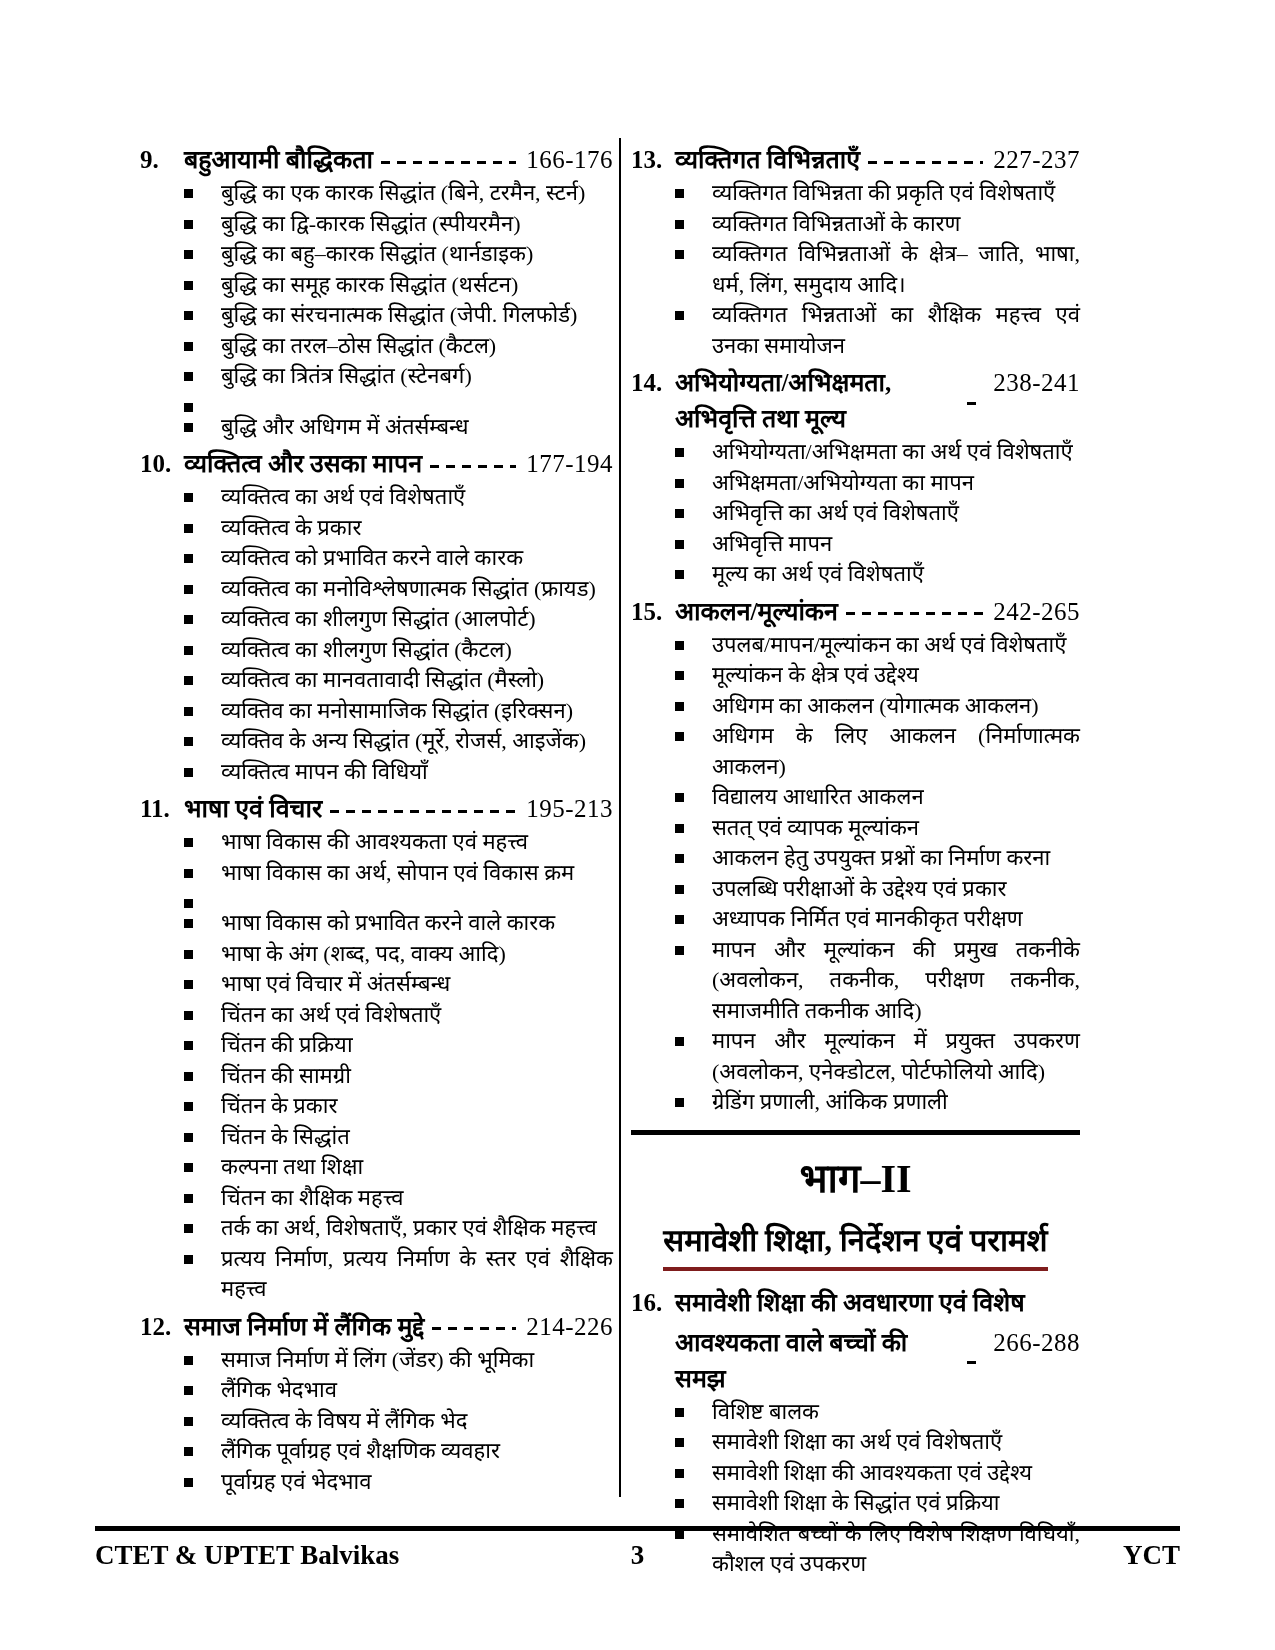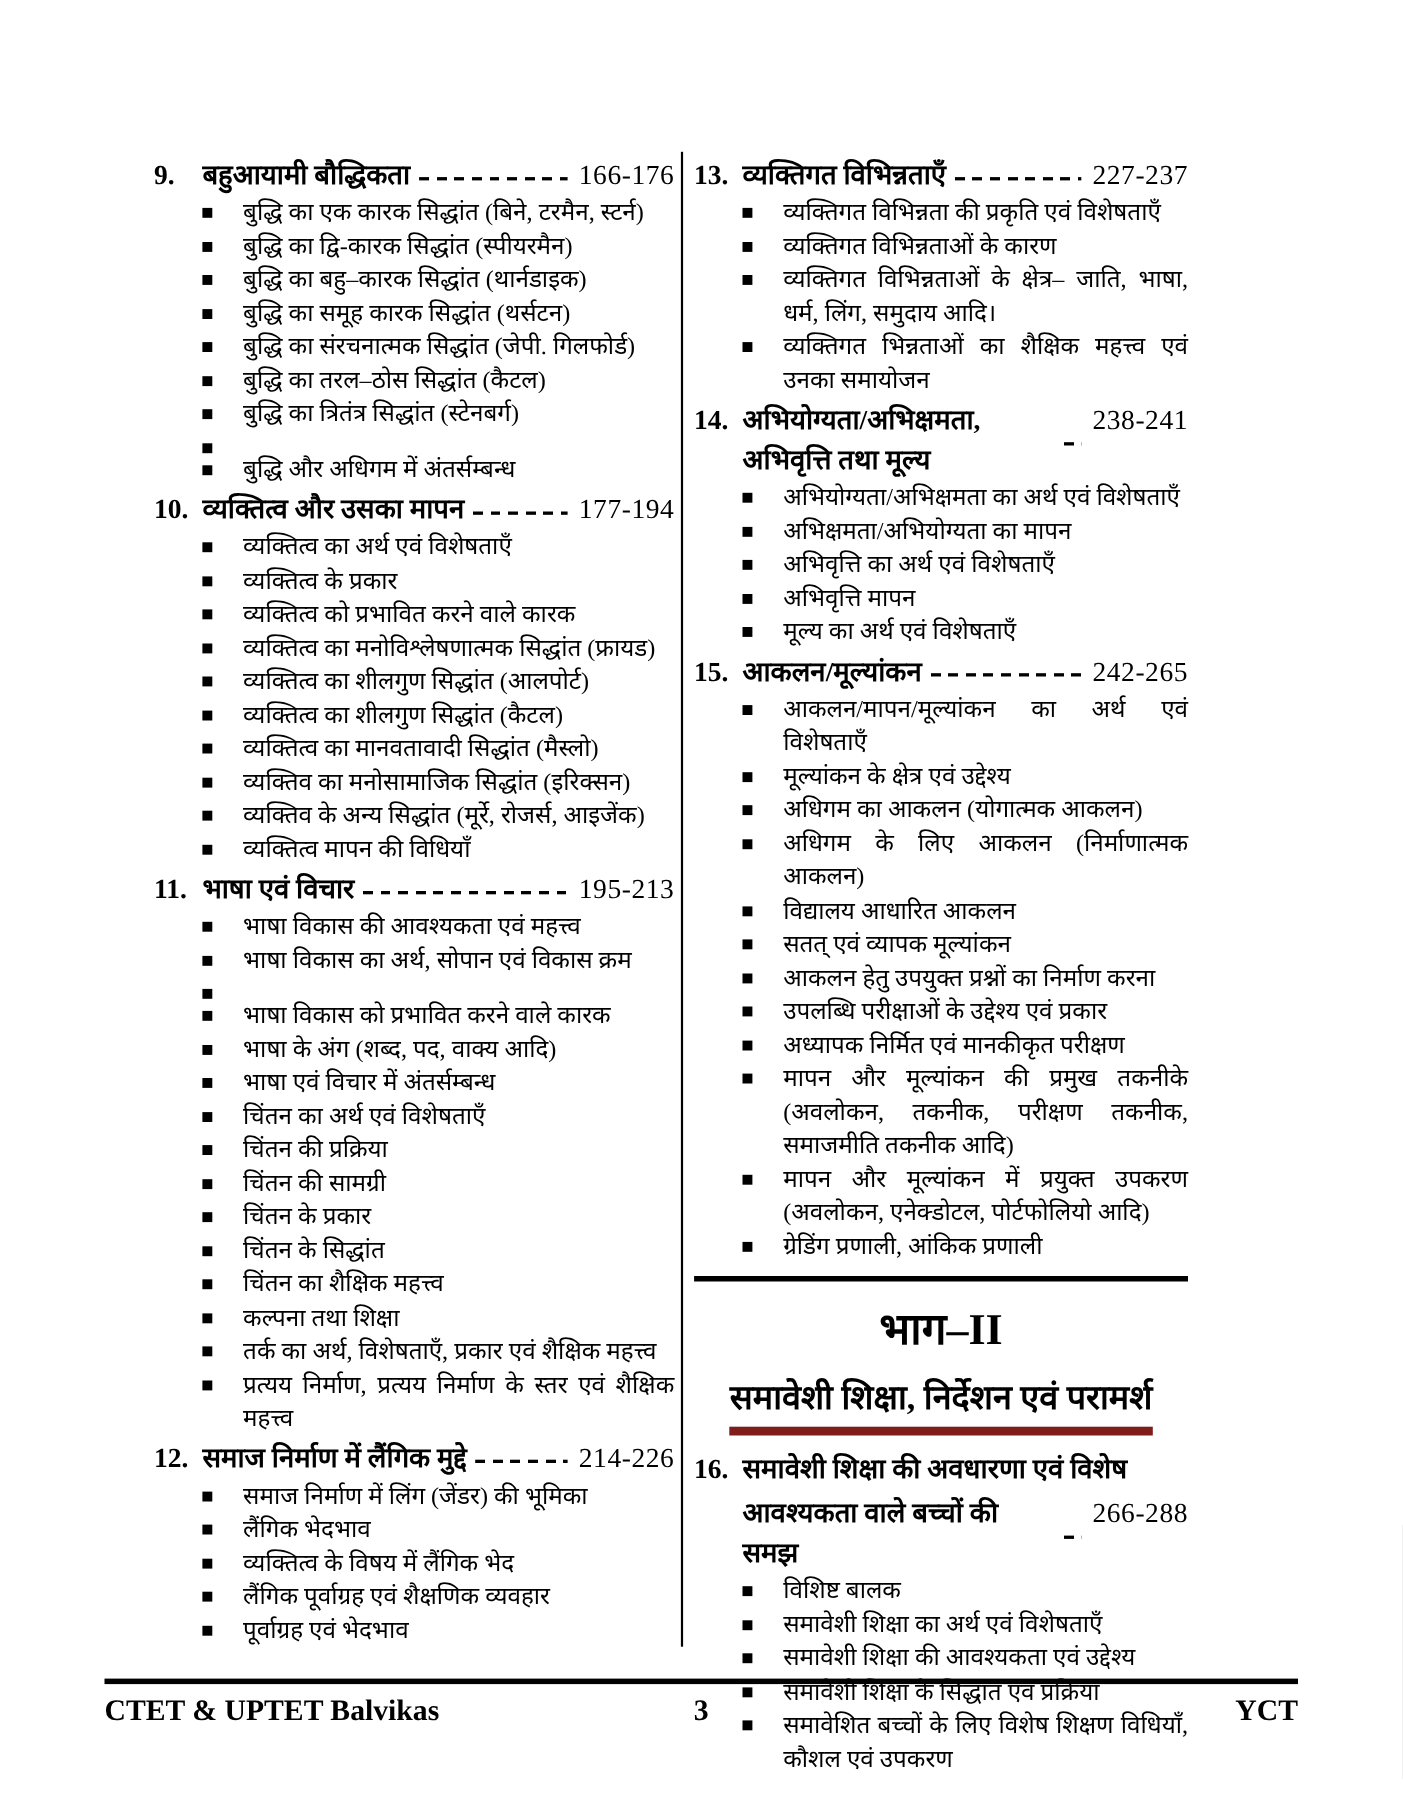--- a/index.html
+++ b/index.html
@@ -42,21 +42,21 @@
     flex:1; margin-left:28px;
     font-size:22px; line-height:30.5px;
     text-align:justify;
   }
 
   .part-rule { border-top:5px solid #000; margin:12px 0 4px 0; }
   .part-label { text-align:center; font-weight:bold; font-size:40px; margin:14px 0 6px 0; }
   .part-title-wrap { text-align:center; margin:14px 0 14px 0; }
   .part-title {
     display:inline-block; font-weight:bold; font-size:31px;
-    border-bottom:8px solid #7f1d1d; padding-bottom:7px;
+    border-bottom:4px solid #7f1d1d; padding-bottom:7px;
   }
 
   .footer {
     position:absolute; left:95px; width:1085px; top:1526px;
     border-top:5px solid #000;
     padding-top:9px;
     display:flex; align-items:flex-end;
     font-weight:bold; font-size:27px;
   }
   .footer .f-left   { flex:1; text-align:left; }
@@ -206,25 +206,25 @@
             <div class="item">
               <span class="sq"></span>
               <div class="txt">चिंतन के प्रकार</div>
             </div>
             <div class="item">
               <span class="sq"></span>
               <div class="txt">चिंतन के सिद्धांत</div>
             </div>
             <div class="item">
               <span class="sq"></span>
+              <div class="txt">कल्पना तथा शिक्षा</div>
+            </div>
+            <div class="item">
+              <span class="sq"></span>
               <div class="txt">चिंतन का शैक्षिक महत्त्व</div>
-            </div>
-            <div class="item">
-              <span class="sq"></span>
-              <div class="txt">कल्पना तथा शिक्षा</div>
             </div>
             <div class="item">
               <span class="sq"></span>
               <div class="txt">तर्क का अर्थ, विशेषताएँ, प्रकार एवं शैक्षिक महत्त्व</div>
             </div>
             <div class="item">
               <span class="sq"></span>
               <div class="txt">प्रत्यय निर्माण, प्रत्यय निर्माण के स्तर एवं शैक्षिक महत्त्व</div>
             </div>
           </div>
@@ -313,21 +313,21 @@
           </div>
           <div class="sec">
             <div class="sec-head">
               <span class="sec-num">15.</span>
               <span class="sec-title">आकलन/मूल्यांकन</span>
               <span class="leader"></span>
               <span class="sec-pages">242-265</span>
             </div>
             <div class="item">
               <span class="sq"></span>
-              <div class="txt">आकलन/मापन/मूल्यांकन का अर्थ एवं विशेषताएँ</div>
+              <div class="txt">उपलब/मापन/मूल्यांकन का अर्थ एवं विशेषताएँ</div>
             </div>
             <div class="item">
               <span class="sq"></span>
               <div class="txt">मूल्यांकन के क्षेत्र एवं उद्देश्य</div>
             </div>
             <div class="item">
               <span class="sq"></span>
               <div class="txt">अधिगम का आकलन (योगात्मक आकलन)</div>
             </div>
             <div class="item">

